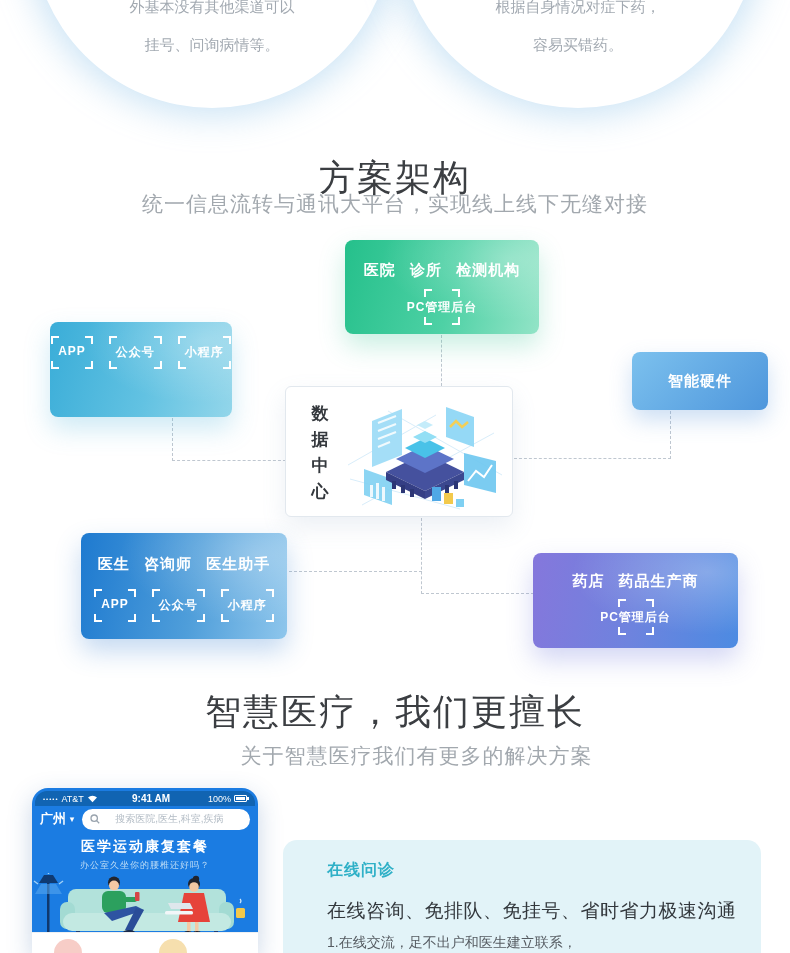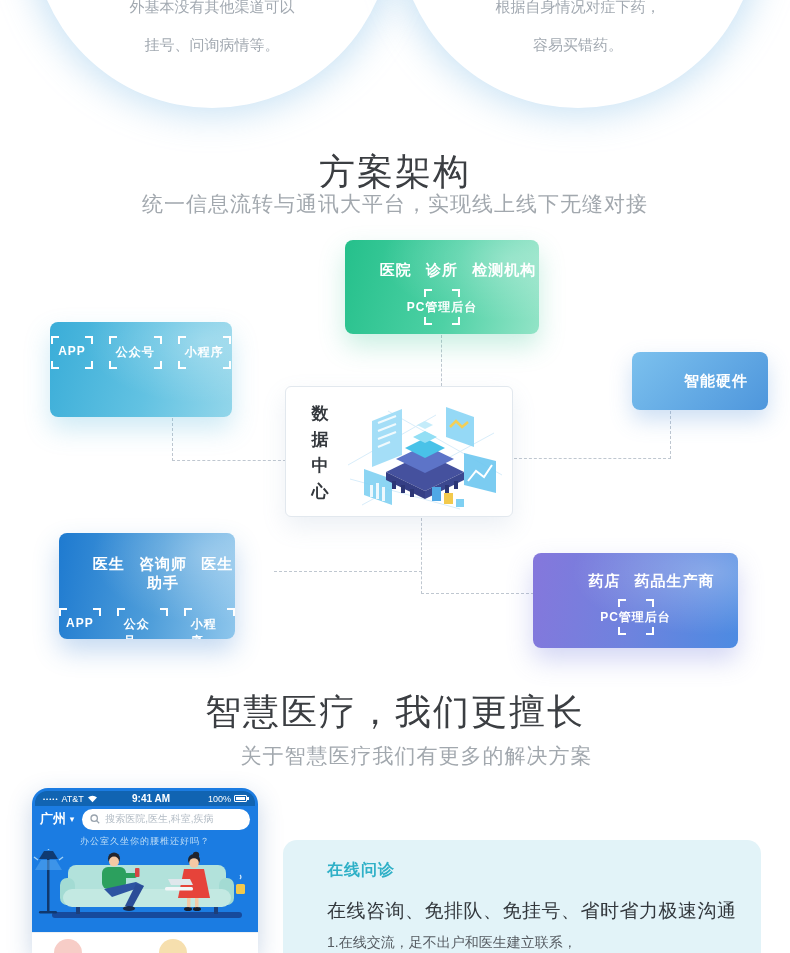--- a/index.html
+++ b/index.html
@@ -20,32 +20,32 @@
   .sec-title { position:absolute; width:100%; text-align:center; color:#3b3e42;
     font-size:36px; letter-spacing:2px; font-weight:400; }
   .sec-sub { position:absolute; width:100%; text-align:center; color:#a2a8ae;
     font-size:21px; letter-spacing:1px; font-weight:400; }
 
   
   .node { position:absolute; border-radius:8px; color:#fff; overflow:hidden; }
   .node .ovl { position:absolute; inset:0;
     background:radial-gradient(120% 120% at 85% 20%, rgba(255,255,255,0.28), rgba(255,255,255,0) 55%); }
   .node-title { position:relative; text-align:center; font-size:15px; font-weight:bold;
-    letter-spacing:1px; word-spacing:9px;padding-left:32px; }
+    letter-spacing:1px; word-spacing:9px; }
   .n-hospital { left:345px; top:240px; width:194px; height:94px;
     background:linear-gradient(105deg,#25c08b,#4ed1a5 55%,#93e4c7);
     box-shadow:0 12px 26px rgba(61,198,150,0.28); }
   .n-family { left:50px; top:322px; width:182px; height:95px;
     background:linear-gradient(105deg,#3aadd8,#62c2e2 55%,#93d6ea);
     box-shadow:0 12px 26px rgba(80,180,220,0.28); }
   .n-hardware { left:632px; top:352px; width:136px; height:58px;
     background:linear-gradient(135deg,#7cc1ee,#4e96dc);
     box-shadow:0 10px 22px rgba(90,150,220,0.3); }
   .n-hardware .node-title { line-height:58px; }
-  .n-doctor { left:59px; top:533px; width:176px; height:106px;
+  .n-doctor { left:81px; top:533px; width:206px; height:106px;
     background:linear-gradient(100deg,#1e7ad0,#4f9eda 55%,#8ec6ec);
     box-shadow:0 12px 26px rgba(60,130,210,0.3); }
   .n-pharmacy { left:533px; top:553px; width:205px; height:95px;
     background:linear-gradient(100deg,#8577dc,#6e83de 50%,#4c8be2);
     box-shadow:0 12px 26px rgba(110,120,220,0.3); }
   .n-datacenter { left:285px; top:386px; width:228px; height:131px; background:#fff;
     border:1px solid #e2e8ee; border-radius:6px;
     box-shadow:0 10px 24px rgba(120,150,185,0.14); }
   .dc-chars { position:absolute; left:24px; top:14px; width:20px; text-align:center; }
   .dc-chars span { display:block; color:#34383d; font-size:17px; font-weight:bold; line-height:26px; }
@@ -84,21 +84,21 @@
   .sb-dots { font-size:6px; letter-spacing:1px; }
   .sb-time { flex:1; text-align:center; font-weight:bold; font-size:10px; }
   .sb-right { display:flex; align-items:center; gap:3px; width:60px; justify-content:flex-end; }
   .battery { position:relative; width:13px; height:7px; border:1px solid #fff; border-radius:1px; }
   .battery i { position:absolute; inset:1px; background:#fff; }
   .battery::after { content:''; position:absolute; right:-3px; top:1px; width:2px; height:3px; background:#fff; }
   .app-header { position:relative; height:26px; display:flex; align-items:center; padding:0 8px; }
   .city { color:#fff; font-size:13px; font-weight:bold; margin-right:8px; white-space:nowrap; }
   .city .caret { font-size:9px; vertical-align:1px; }
   .search-pill { flex:1; height:21px; background:#fff; border-radius:11px;
-    display:flex; align-items:center; padding:0 8px; gap:5px; }
+    display:flex; align-items:center; padding:0 8px; gap:15px; }
   .search-pill .ph { color:#b3bcc5; font-size:10px; white-space:nowrap; overflow:hidden; }
   .banner-title { margin-top:6px; text-align:center; color:#fff; font-size:14px;
     font-weight:bold; letter-spacing:2px; }
   .banner-sub { margin-top:3px; text-align:center; color:#bcdcf6; font-size:9px; letter-spacing:1px; }
   .phone-art { display:block; margin-top:1px; }
   .phone-strip { position:absolute; left:0; right:0; bottom:0; height:21px; background:#fff;
     border-top:1px solid #eef0f2; }
   .strip-circle { position:absolute; width:28px; height:28px; border-radius:50%; top:6px; }
   .sc-pink { left:22px; background:#f7cdc7; }
   .sc-yellow { left:127px; background:#f6dfae; }
@@ -118,21 +118,21 @@
 
 <div class="page">
 
   <div class="intro-circle c-left"></div>
   <div class="intro-circle c-right"></div>
   <div class="intro-text tx-left it-l1">外基本没有其他渠道可以</div>
   <div class="intro-text tx-left it-l2">挂号、问询病情等。</div>
   <div class="intro-text tx-right it-l1">根据自身情况对症下药，</div>
   <div class="intro-text tx-right it-l2">容易买错药。</div>
 
-  <h2 class="sec-title" style="top:148px;">方案架构</h2>
+  <h2 class="sec-title" style="top:154px;">方案架构</h2>
   <div class="sec-sub" style="top:190px;">统一信息流转与通讯大平台，实现线上线下无缝对接</div>
 
   <div class="dash-v" style="left:441px; top:335px; height:51px;"></div>
   <div class="dash-v" style="left:172px; top:418px; height:43px;"></div>
   <div class="dash-h" style="left:172px; top:460px; width:114px;"></div>
   <div class="dash-v" style="left:670px; top:411px; height:48px;"></div>
   <div class="dash-h" style="left:514px; top:458px; width:157px;"></div>
   <div class="dash-v" style="left:421px; top:518px; height:76px;"></div>
   <div class="dash-h" style="left:274px; top:571px; width:148px;"></div>
   <div class="dash-h" style="left:421px; top:593px; width:113px;"></div>
@@ -253,20 +253,21 @@
     <div class="app-header">
       <span class="city"><span>广州</span> <span class="caret">▾</span></span>
       <span class="search-pill">
         <svg width="10" height="10" viewBox="0 0 10 10">
           <circle cx="4.2" cy="4.2" r="3.2" fill="none" stroke="#9aa4ae" stroke-width="1.3"></circle>
           <line x1="6.6" y1="6.6" x2="9.2" y2="9.2" stroke="#9aa4ae" stroke-width="1.3"></line>
         </svg>
         <span class="ph">搜索医院,医生,科室,疾病</span>
       </span>
     </div>
+    <div class="banner-title">医学运动康复套餐</div>
     <div class="banner-sub">办公室久坐你的腰椎还好吗？</div>
     <svg class="phone-art" width="226" height="70" viewBox="0 0 226 70">
       <rect x="20" y="63" width="190" height="6" rx="3" fill="#164a9c"></rect>
       <rect x="15" y="8" width="2.5" height="56" fill="#10386e"></rect>
       <polygon points="7,10 26,10 21,2 12,2" fill="#0f3a72"></polygon>
       <polygon points="9,11 24,11 30,21 3,21" fill="#5aa8ee" opacity="0.55"></polygon>
       <g stroke="#9fd0f6" stroke-width="1.4">
           <line x1="2" y1="8" x2="6" y2="11"></line>
           <line x1="31" y1="8" x2="27" y2="11"></line>
           <line x1="16.5" y1="-1" x2="16.5" y2="1"></line>

